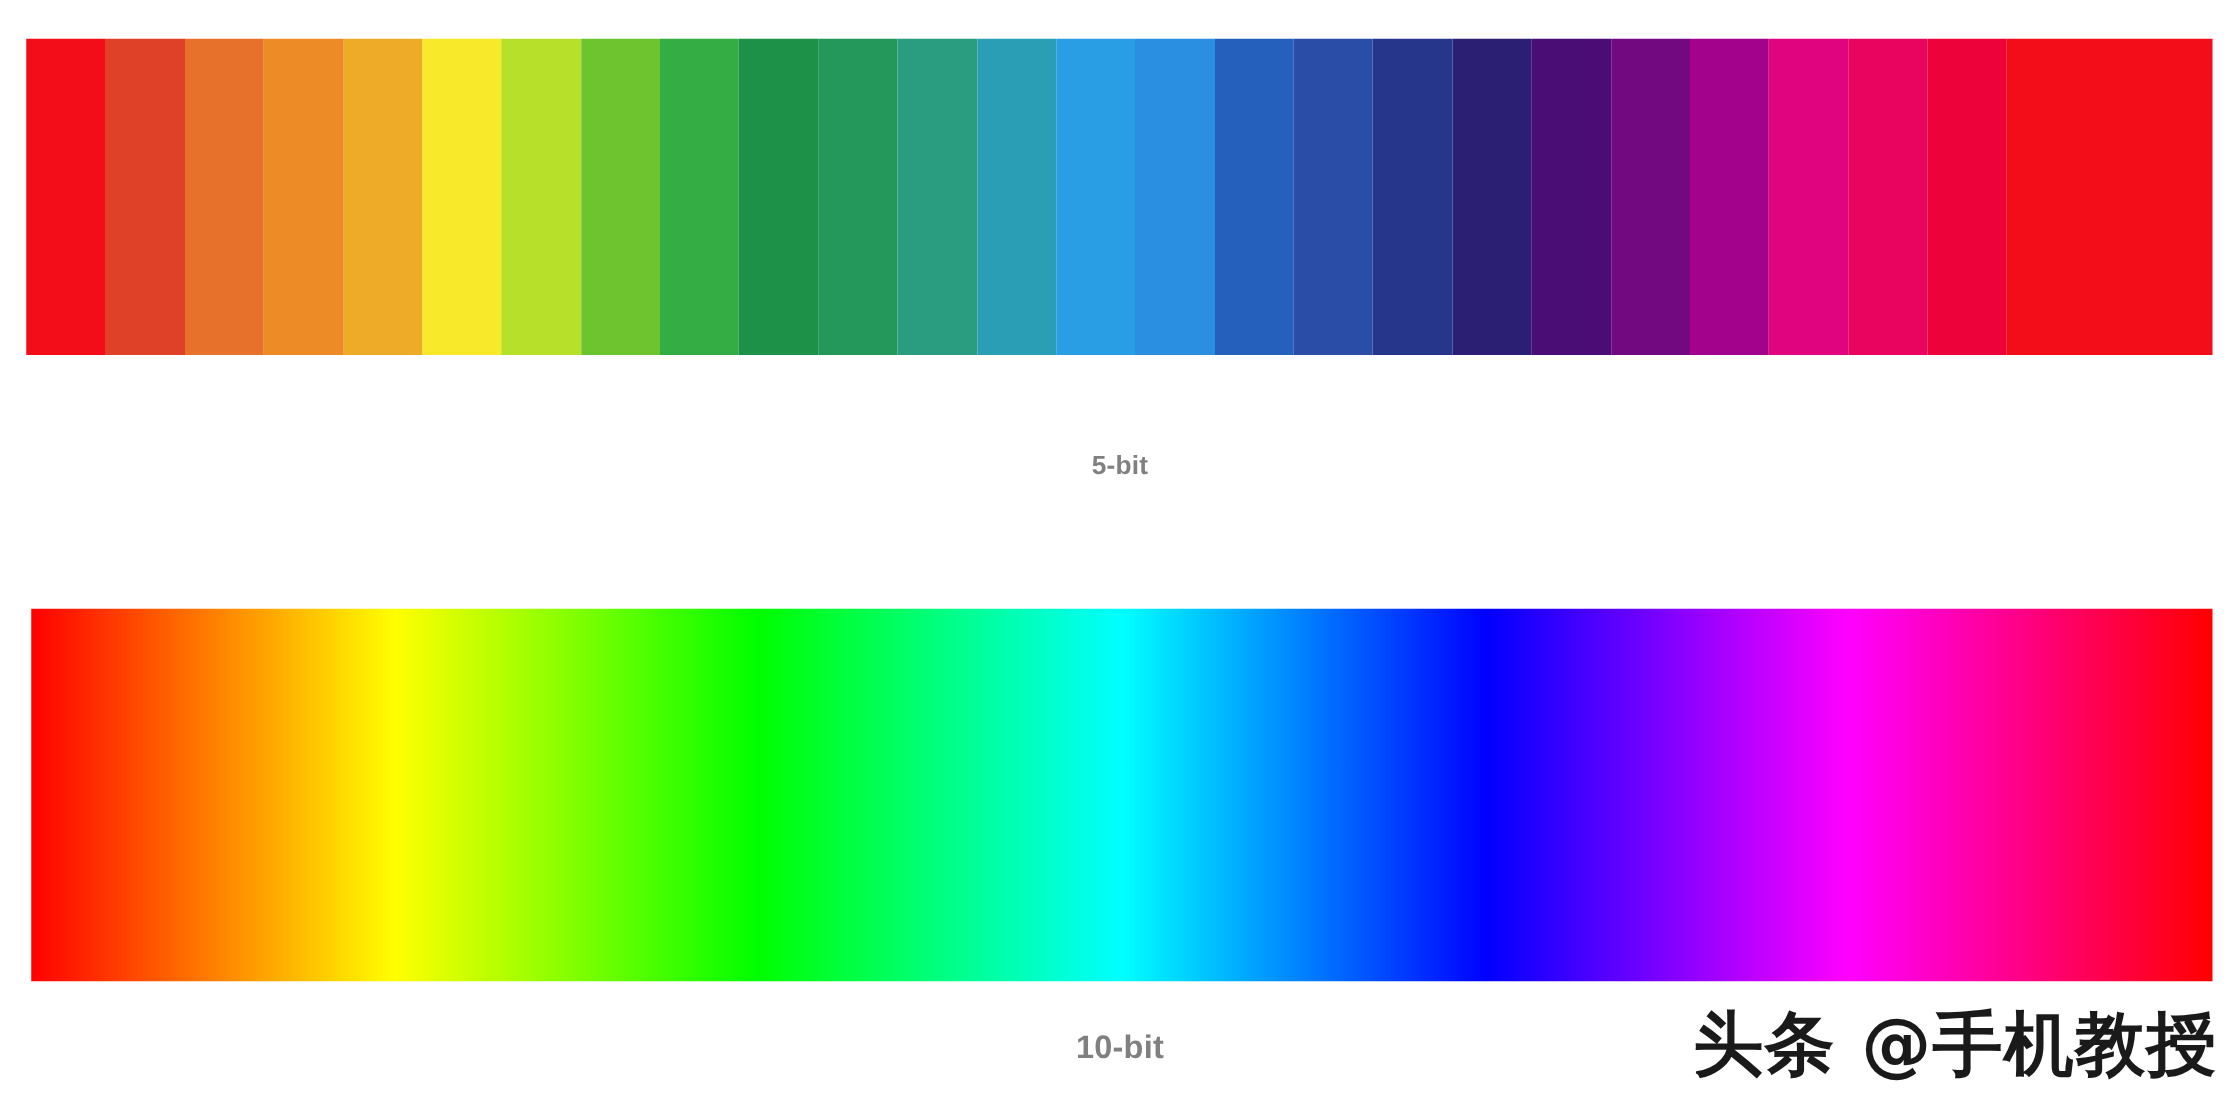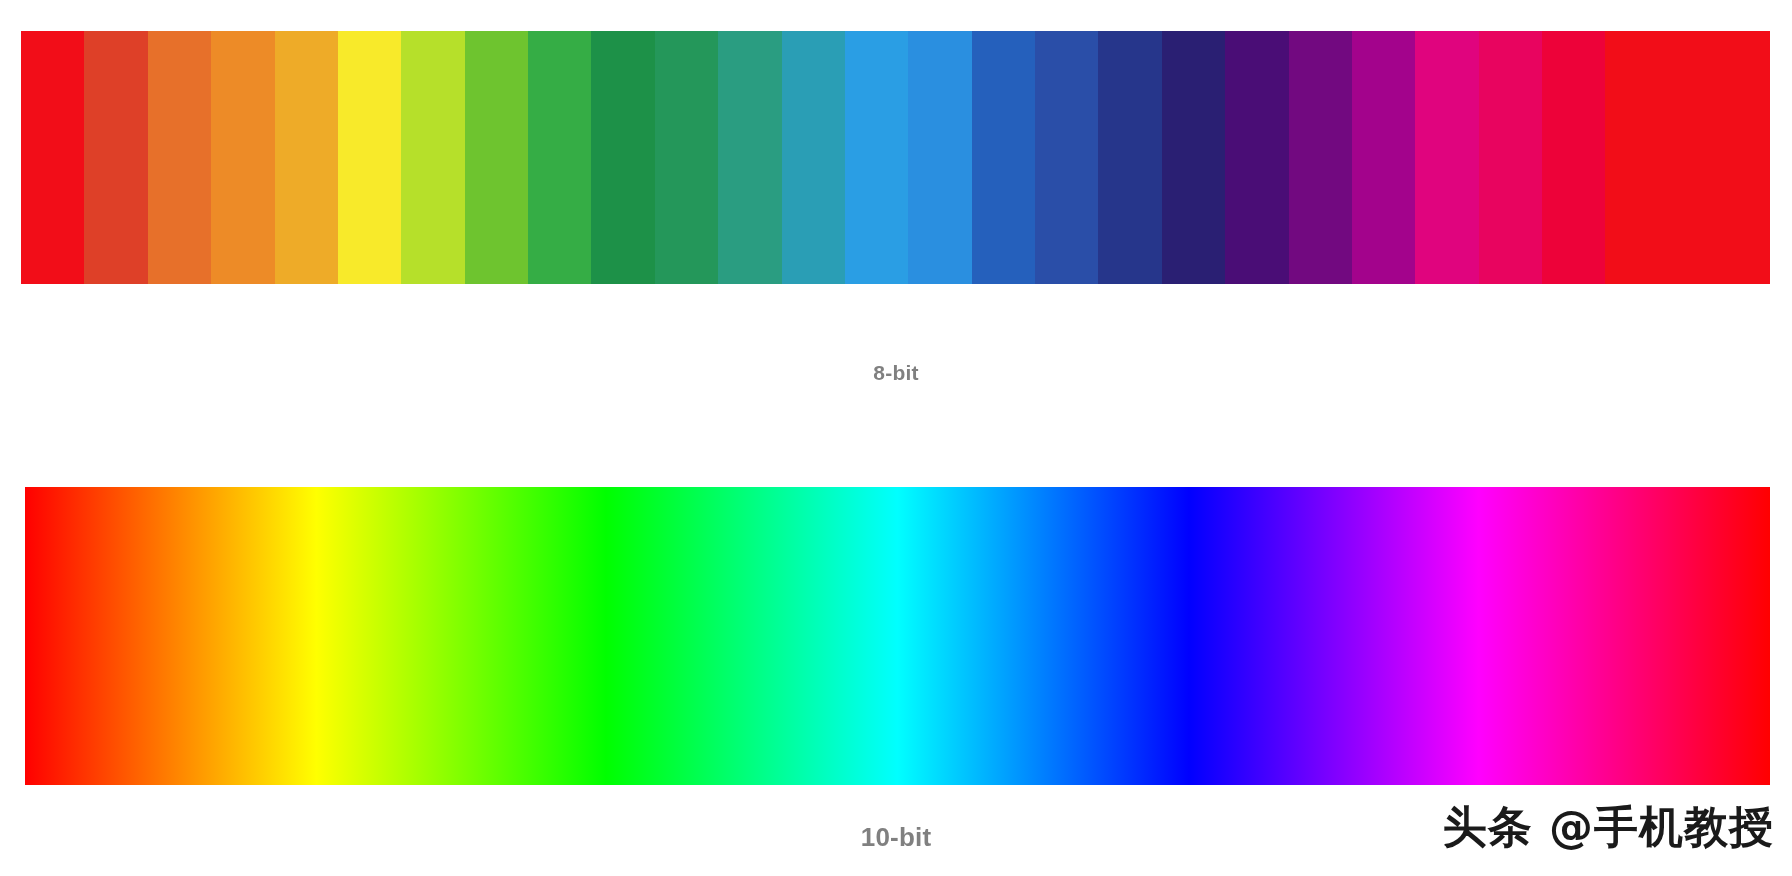--- a/index.html
+++ b/index.html
@@ -77,21 +77,21 @@
     font-weight: bold;
     color: #808080;
     letter-spacing: 0.2px;
   }
 
   
   .watermark {
     position: absolute;
     right: 18px;
     top: 798px;
-    font-size: 44px;
+    font-size: 56px;
     font-weight: bold;
     color: #1a1a1a;
     letter-spacing: 1px;
     white-space: nowrap;
     font-family: "DejaVu Sans", sans-serif;
   }
 </style>
 </head>
 <body>
 
@@ -121,21 +121,21 @@
         <div class="band" style="background: rgb(74, 13, 118);"></div>
         <div class="band" style="background: rgb(114, 9, 128);"></div>
         <div class="band" style="background: rgb(163, 3, 140);"></div>
         <div class="band" style="background: rgb(224, 4, 126);"></div>
         <div class="band" style="background: rgb(232, 4, 95);"></div>
         <div class="band" style="background: rgb(237, 2, 57);"></div>
         <div class="band" style="background: rgb(242, 13, 24); flex-grow: 2.6;"></div>
       </div>
   </div>
 
-  <div class="caption-8bit">8-bit</div>
+  <div class="caption-8bit">5-bit</div>
 
   <div class="bar-10bit-wrap">
     <div class="bar-10bit" id="bar10" style="background: linear-gradient(to right, rgb(255, 0, 0) 0%, rgb(255, 255, 0) 16.7%, rgb(0, 255, 0) 33.3%, rgb(0, 255, 255) 50%, rgb(0, 0, 255) 66.7%, rgb(255, 0, 255) 83.3%, rgb(255, 0, 0) 100%);"></div>
   </div>
 
   <div class="caption-10bit">10-bit</div>
 
   <div class="watermark">头条 @手机教授</div>
 
 </div>

